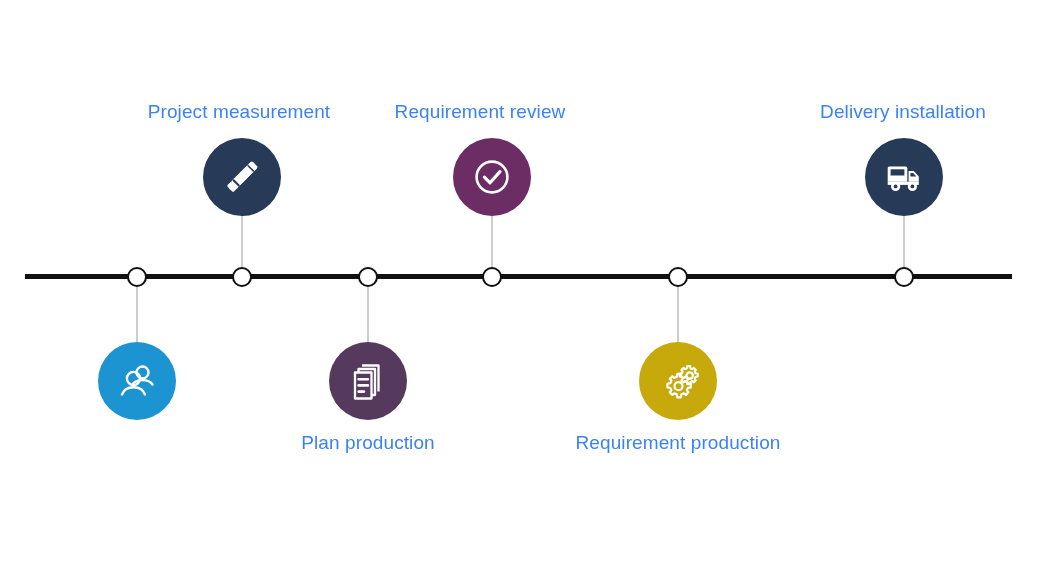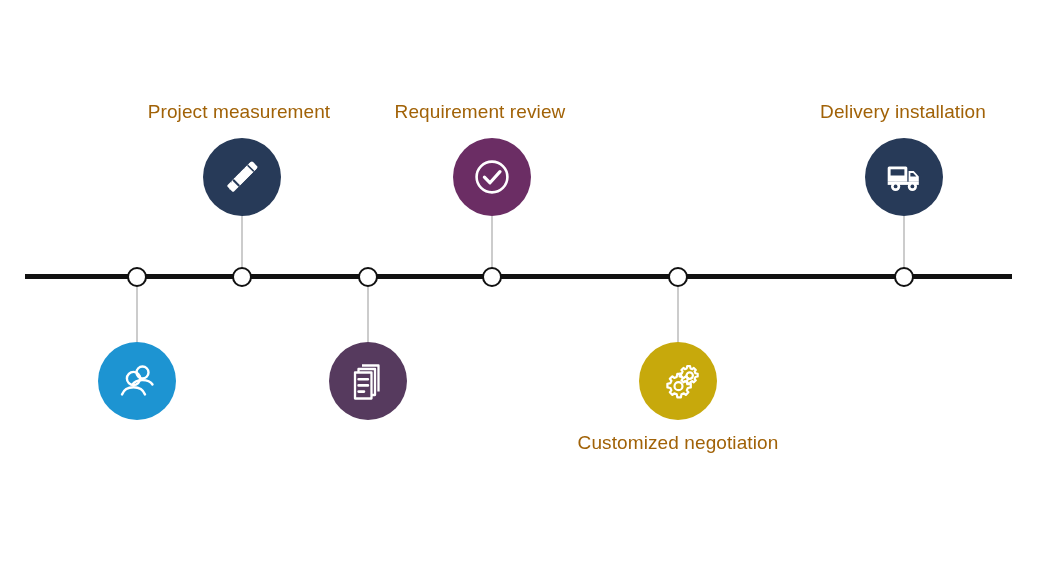--- a/index.html
+++ b/index.html
@@ -58,21 +58,21 @@
   }
   .disc svg {
     display: block;
   }
   
   .caption {
     position: absolute;
     transform: translateX(-50%);
     white-space: nowrap;
     font-size: 19px;
-    color: #a16207;
+    color: #3b82f6;
     font-family: "Liberation Sans", sans-serif;
     letter-spacing: 0.1px;
   }
 </style>
 </head>
 <body>
 
 <div id="canvas">
 
   <div class="axis-line"></div>
@@ -120,20 +120,21 @@
   <div class="disc" style="left:368px; top:381px; background:#563a5e;">
     <span>
       <svg width="44" height="44" viewBox="0 0 44 44" fill="none" stroke="#ffffff" stroke-width="2.3">
         <path d="M16 6.5h16.5v26" stroke-linejoin="round"></path>
         <path d="M12.5 10h16.5v26H12.5z" stroke-linejoin="round"></path>
         <path d="M9 13.5h16.5v26H9z" fill="#563a5e" stroke-linejoin="round"></path>
         <path d="M12.6 20.2h9.3M12.6 26.4h9.3M12.6 32.6h5.4" stroke-linecap="round" stroke-width="2.6"></path>
       </svg>
     </span>
   </div>
+  <div class="caption" style="left:368px; top:432px;">Plan production</div>
 
   <div class="stem" style="left:492px; top:216px; height:54px;"></div>
   <div class="node" style="left:492px;"></div>
   <div class="disc" style="left:492px; top:177px; background:#6b2d64;">
     <span>
       <svg width="46" height="46" viewBox="0 0 46 46" fill="none" stroke="#ffffff">
         <circle cx="23" cy="23" r="15.4" stroke-width="2.6"></circle>
         <path d="M15.4 23.2l5.6 5.6 10-11.2" stroke-width="3.2" stroke-linecap="round" stroke-linejoin="round"></path>
       </svg>
     </span>
@@ -147,21 +148,21 @@
       <svg width="48" height="48" viewBox="0 0 48 48" fill="none" stroke="#ffffff" stroke-width="2.2" stroke-linejoin="round">
 
         <path d="M18.4 19.3l1.9 1.6 2.4-1 .6-3h3.6l.6 3 2.4 1 1.9-1.6 2.6 2.6-1.6 1.9 1 2.4 3 .6v3.6l-3 .6-1 2.4 1.6 1.9-2.6 2.6-1.9-1.6-2.4 1-.6 3h-3.6l-.6-3-2.4-1-1.9 1.6-2.6-2.6 1.6-1.9-1-2.4-3-.6v-3.6l3-.6 1-2.4-1.6-1.9z"></path>
         <circle cx="24.5" cy="29.2" r="4"></circle>
 
         <path d="M30.4 11.3l1.5 1.3 1.9-.8.5-2.4h2.9l.5 2.4 1.9.8 1.5-1.3 2.1 2.1-1.3 1.5.8 1.9 2.4.5v2.9l-2.4.5-.8 1.9 1.3 1.5-2.1 2.1-1.5-1.3-1.9.8-.5 2.4h-2.9l-.5-2.4-1.9-.8-1.5 1.3-2.1-2.1 1.3-1.5-.8-1.9-2.4-.5v-2.9l2.4-.5.8-1.9-1.3-1.5z" transform="translate(-1.5,-1.5) scale(0.97) translate(1.5,1.5)"></path>
         <circle cx="35.7" cy="18.6" r="3.2"></circle>
       </svg>
     </span>
   </div>
-  <div class="caption" style="left:678px; top:432px;">Customized negotiation</div>
+  <div class="caption" style="left:678px; top:432px;">Requirement production</div>
 
   <div class="stem" style="left:904px; top:216px; height:54px;"></div>
   <div class="node" style="left:904px;"></div>
   <div class="disc" style="left:904px; top:177px; background:#273a58;">
     <span>
       <svg width="46" height="46" viewBox="0 0 46 46" fill="#ffffff">
 
         <path d="M8.2 12.4h16.6a1.5 1.5 0 0 1 1.5 1.5v13.9H6.7V13.9a1.5 1.5 0 0 1 1.5-1.5z"></path>
         <rect x="9.6" y="15.3" width="13.8" height="6.2" fill="#273a58"></rect>
 

